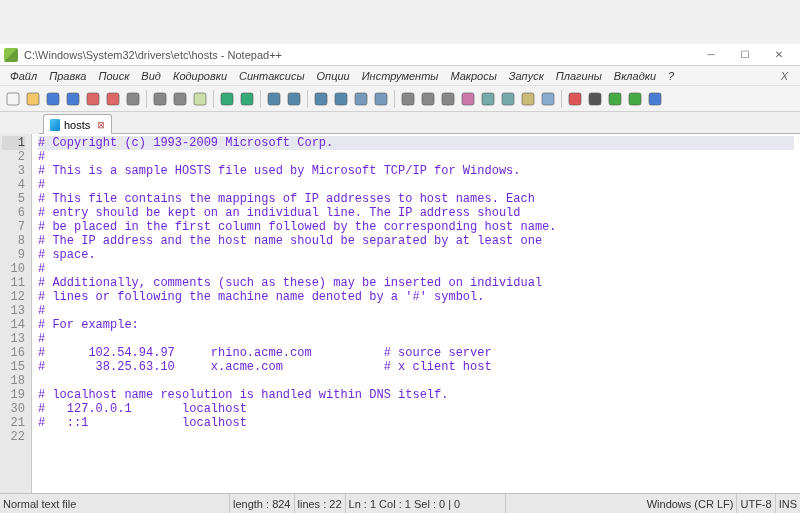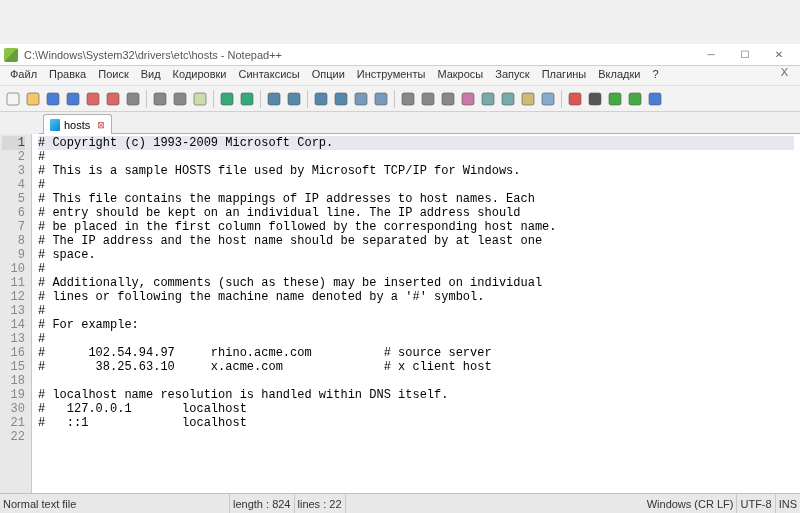--- a/index.html
+++ b/index.html
@@ -33,24 +33,26 @@
 .titlebar .winbtn {
   width: 34px; height: 20px;
   display: flex; align-items: center; justify-content: center;
   color: #666; font-size: 10px;
 }
 
 .menubar {
   height: 20px;
   background: #f5f5f5;
   display: flex;
+  align-items: center;
   padding: 0 4px;
   border-bottom: 1px solid #e0e0e0;
   font-size: 11px;
   color: #333;
+  font-style: italic;
 }
 .menubar .menu-item { padding: 2px 6px; cursor: default; }
 .menubar .menu-x { margin-left: auto; padding: 0 8px; color: #666; }
 
 .toolbar {
   height: 26px;
   background: #f3f3f3;
   display: flex;
   align-items: center;
   padding: 2px 4px;
@@ -118,21 +120,21 @@
 .gutter div.hl { background: #d8d8d8; color: #444; }
 .code {
   flex: 1;
   padding: 2px 6px;
   white-space: pre;
   color: #2a2a2a;
   overflow: auto;
 }
 .code div { height: 14px; line-height: 14px; }
 .code div.hl { background: #e7e7ef; }
-.comment { color: #000000; }
+.comment { color: #6d28d9; }
 
 .statusbar {
   height: 20px;
   background: #e8e8e8;
   border-top: 1px solid #c0c0c0;
   display: flex;
   align-items: center;
   font-size: 11px;
   color: #333;
 }
@@ -372,17 +374,18 @@
       <div>21</div>
       <div>22</div>
     </div>
   <div class="code" id="code"><div class="hl"><span class="comment"># Copyright (c) 1993-2009 Microsoft Corp.</span></div><div><span class="comment">#</span></div><div><span class="comment"># This is a sample HOSTS file used by Microsoft TCP/IP for Windows.</span></div><div><span class="comment">#</span></div><div><span class="comment"># This file contains the mappings of IP addresses to host names. Each</span></div><div><span class="comment"># entry should be kept on an individual line. The IP address should</span></div><div><span class="comment"># be placed in the first column followed by the corresponding host name.</span></div><div><span class="comment"># The IP address and the host name should be separated by at least one</span></div><div><span class="comment"># space.</span></div><div><span class="comment">#</span></div><div><span class="comment"># Additionally, comments (such as these) may be inserted on individual</span></div><div><span class="comment"># lines or following the machine name denoted by a '#' symbol.</span></div><div><span class="comment">#</span></div><div><span class="comment"># For example:</span></div><div><span class="comment">#</span></div><div><span class="comment">#      102.54.94.97     rhino.acme.com          # source server</span></div><div><span class="comment">#       38.25.63.10     x.acme.com              # x client host</span></div><div></div><div><span class="comment"># localhost name resolution is handled within DNS itself.</span></div><div><span class="comment">#   127.0.0.1       localhost</span></div><div><span class="comment">#   ::1             localhost</span></div><div></div></div>
 </div>
 
 <div class="statusbar">
   <div class="cell" style="min-width:230px">Normal text file</div>
   <div class="cell">length : 824</div>
   <div class="cell">lines : 22</div>
+  <div class="cell" style="min-width:160px">Ln : 1   Col : 1   Sel : 0 | 0</div>
   <div class="spacer"></div>
   <div class="cell">Windows (CR LF)</div>
   <div class="cell">UTF-8</div>
   <div class="cell" style="border-right:none">INS</div>
 </div>
 
 </body></html>

